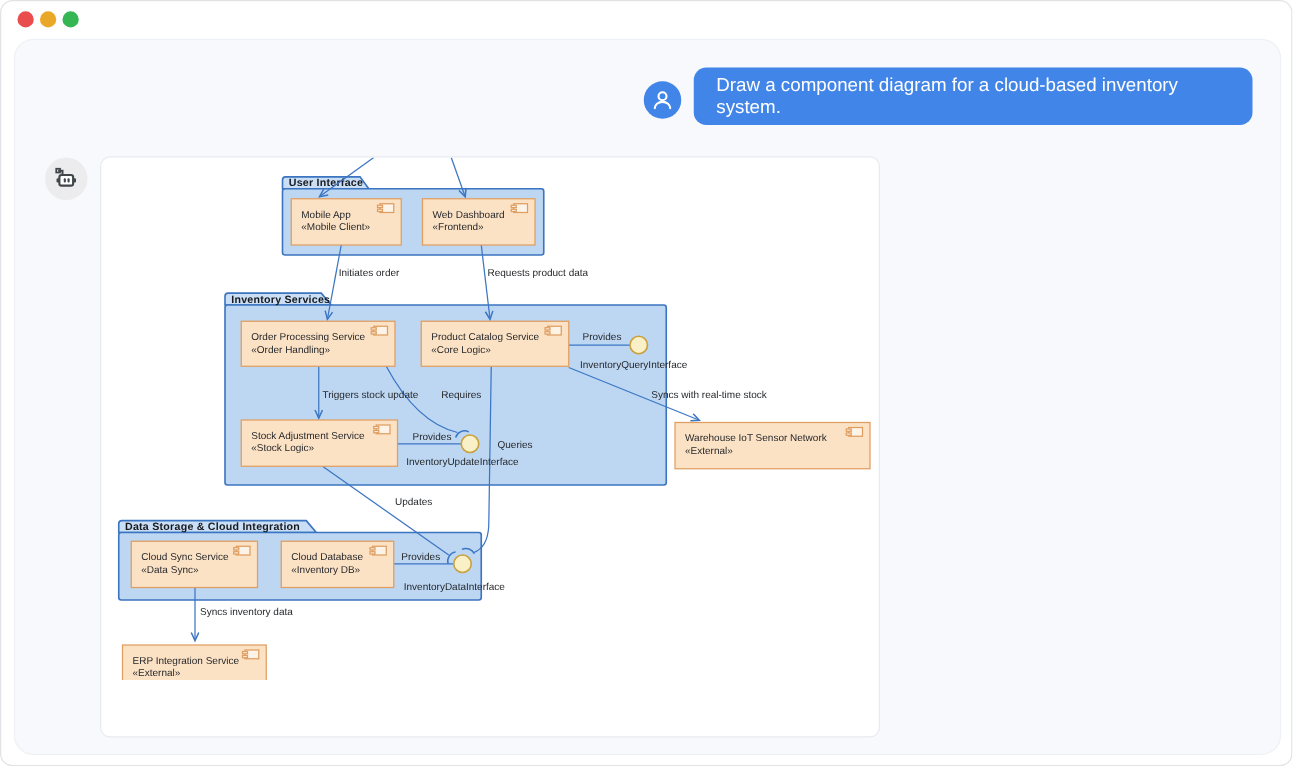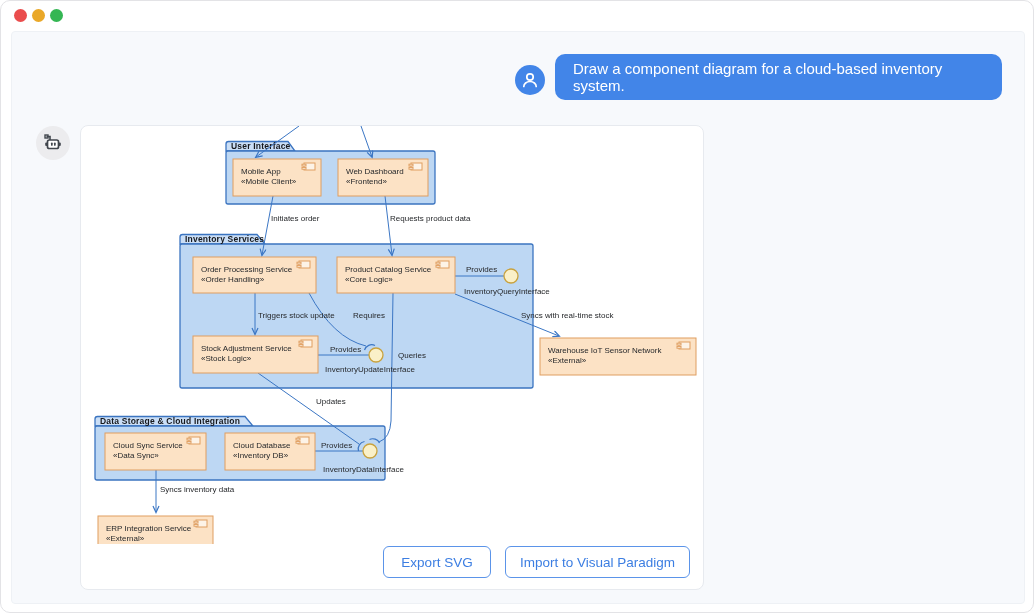--- a/index.html
+++ b/index.html
@@ -2,21 +2,21 @@
 <html><head>
 <meta charset="utf-8">
 <style>
   html,body{margin:0;padding:0;background:#fff;font-family:"Liberation Sans",sans-serif;}
   .window{position:relative;width:1034px;height:613px;background:#ffffff;border:1px solid #e3e3e6;
           border-radius:10px;box-sizing:border-box;overflow:hidden;}
   .traffic{position:absolute;top:8px;left:13px;display:flex;gap:5px;}
   .light{width:13px;height:13px;border-radius:50%;}
   .light.red{background:#ea4d4d;} .light.yellow{background:#eaa828;} .light.green{background:#34b653;}
   .panel{position:absolute;left:10px;top:30px;width:1014px;height:573px;background:#f7f9fc;
-         border:1px solid #eef1f5;border-radius:4px;box-sizing:border-box;}
+         border:1px solid #eef1f5;border-radius:16px;box-sizing:border-box;}
   .avatar{position:absolute;left:503px;top:33px;width:30px;height:30px;border-radius:50%;
           background:#4285e8;display:flex;align-items:center;justify-content:center;}
   .bubble{position:absolute;left:543px;top:22px;width:447px;height:46px;background:#4285e8;
           border-radius:10px;color:#ffffff;font-size:15px;display:flex;align-items:center;
           justify-content:center;box-sizing:border-box;padding:0 18px;}
   .bot{position:absolute;left:24px;top:94px;width:34px;height:34px;border-radius:50%;
        background:#ececee;display:flex;align-items:center;justify-content:center;}
   .card{position:absolute;left:68px;top:93px;width:624px;height:465px;background:#ffffff;
         border:1px solid #e7eaef;border-radius:8px;box-sizing:border-box;overflow:hidden;}
   .diagram{position:absolute;left:0;top:0;}
@@ -239,20 +239,16 @@
           <text class="e-lbl" x="317" y="232">Queries</text>
           <text class="e-lbl" x="244" y="246">InventoryUpdateInterface</text>
           <text class="e-lbl" x="440" y="192">Syncs with real-time stock</text>
           <text class="e-lbl" x="235" y="278">Updates</text>
           <text class="e-lbl" x="240" y="322">Provides</text>
           <text class="e-lbl" x="242" y="346">InventoryDataInterface</text>
           <text class="e-lbl" x="79" y="366">Syncs inventory data</text>
         </g>
       </svg>
 
-      <div class="btnrow">
-        <button class="btn export">Export SVG</button>
-        <button class="btn import">Import to Visual Paradigm</button>
-      </div>
     </div>
 
   </div>
 </div>
 
 </body></html>

